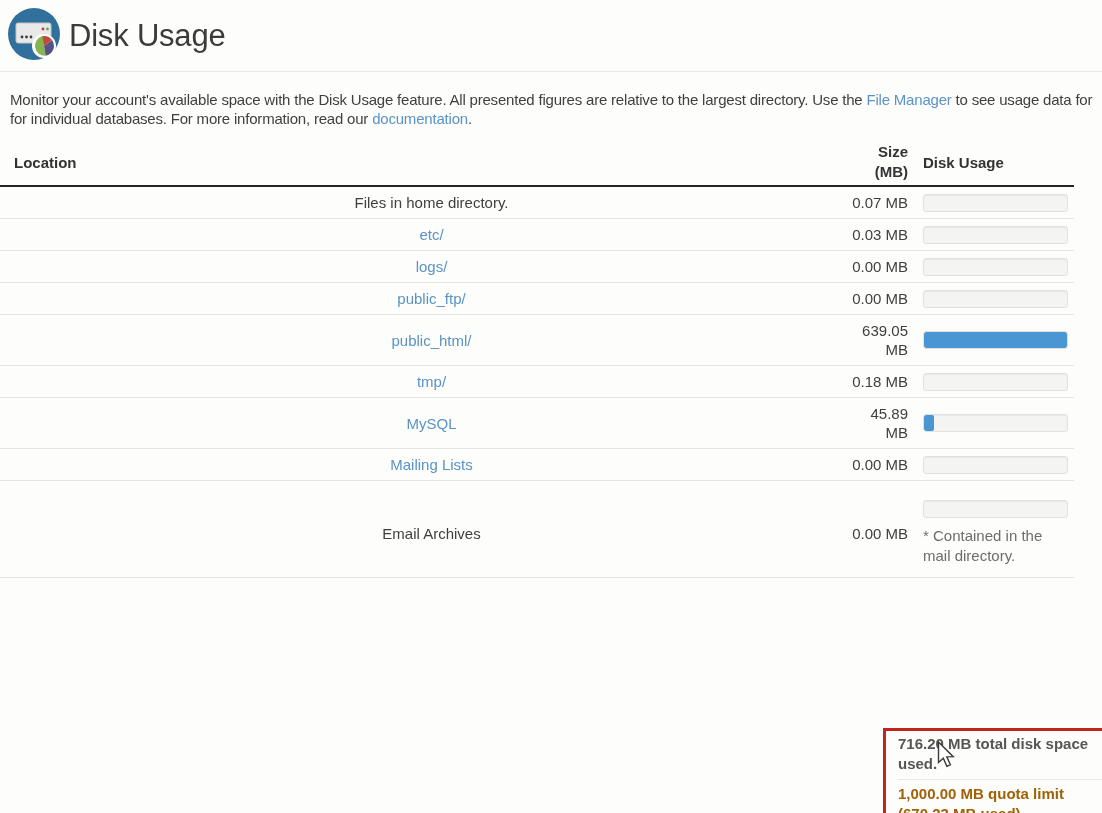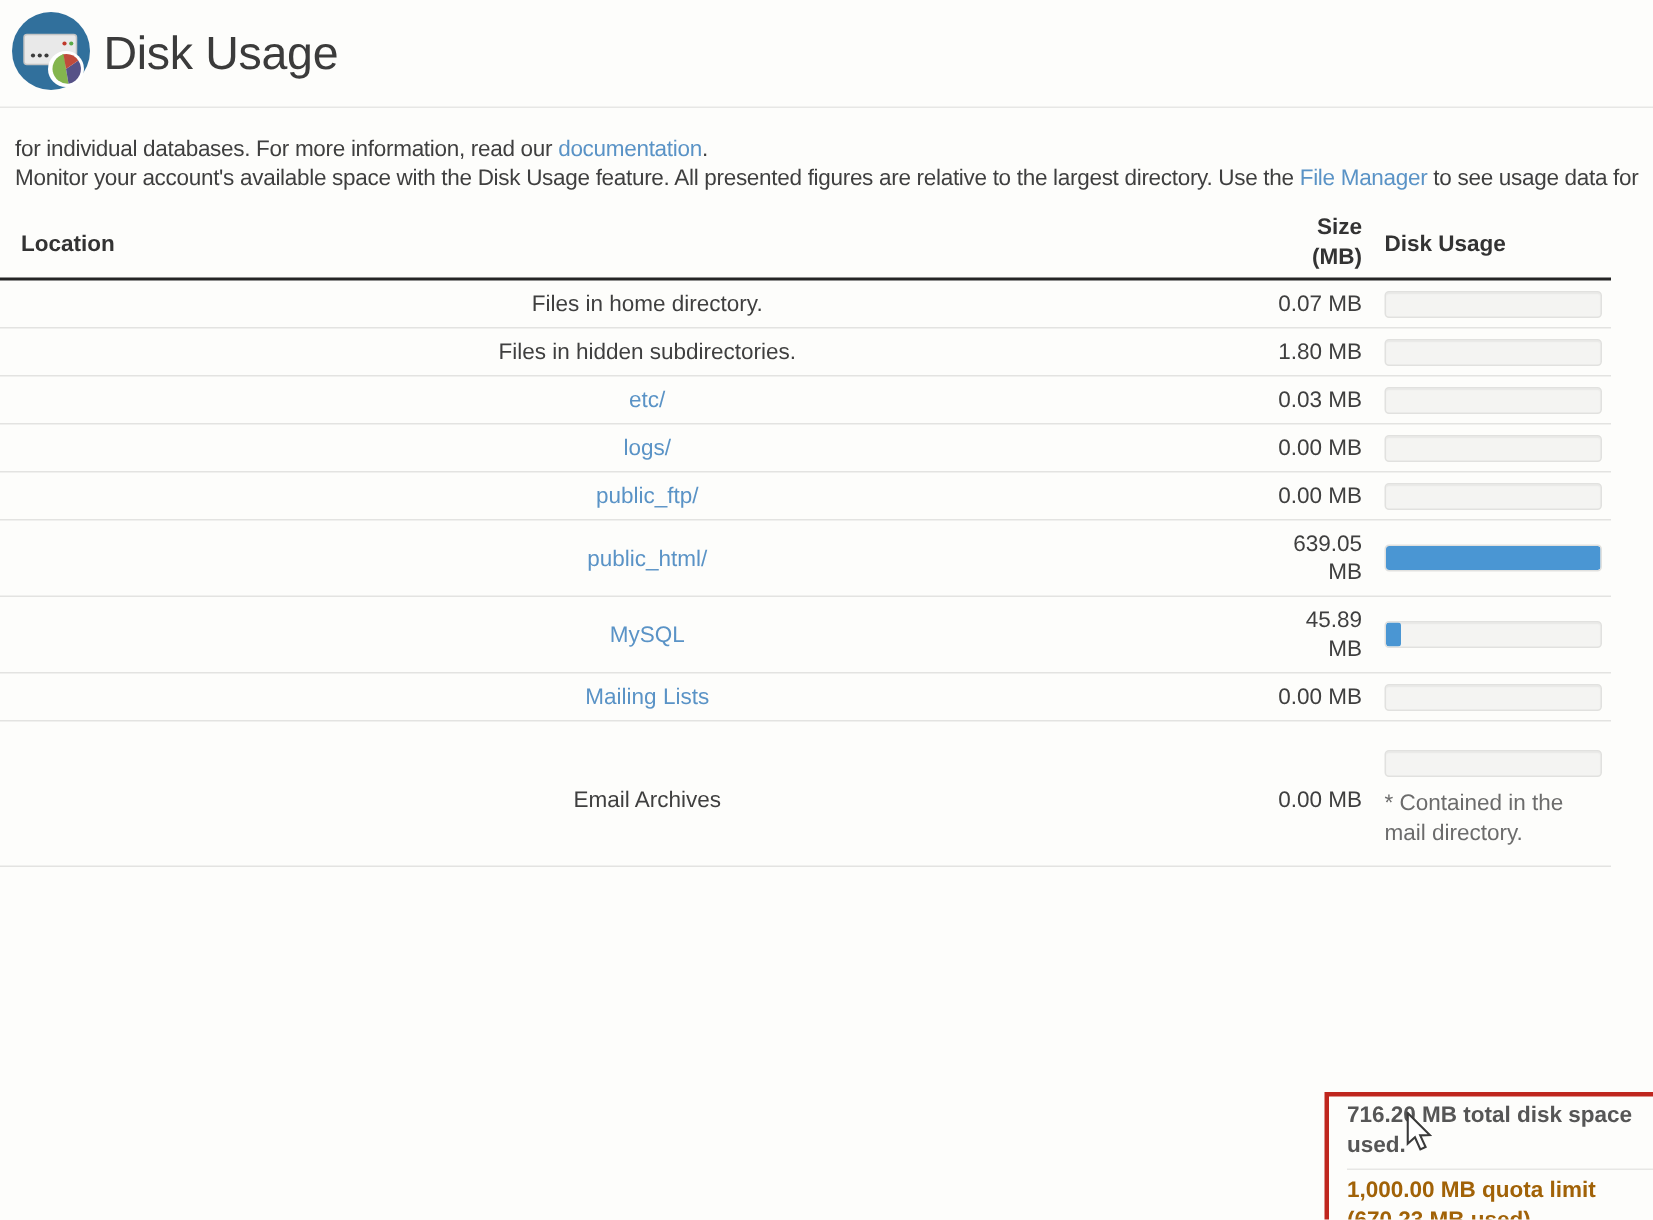--- a/index.html
+++ b/index.html
@@ -96,22 +96,22 @@
         <path d="M36,38 L34.3,28.2 A10,10 0 0 0 37.7,47.8 Z" fill="#84b54e"></path>
         <path d="M36,38 L34.6,28.1 A10,10 0 0 0 33.4,28.3 Z" fill="#84b54e"></path>
         <path d="M36,38 L37.7,47.8 A10,10 0 0 0 44.2,32.3 Z" fill="#565287"></path>
         <path d="M36,38 L44.2,32.3 A10,10 0 0 0 34.3,28.2 Z" fill="#c04b3c"></path>
       </svg>
     </span>
     <h1 class="page-title">Disk Usage</h1>
   </div>
 
   <div class="intro">
+    <div class="line"><span>Monitor your account's available space with the Disk Usage feature. All presented figures are relative to the largest directory. Use the </span><a class="link">File Manager</a><span> to see usage data for</span></div>
     <div class="line"><span>for individual databases. For more information, read our </span><a class="link">documentation</a><span>.</span></div>
-    <div class="line"><span>Monitor your account's available space with the Disk Usage feature. All presented figures are relative to the largest directory. Use the </span><a class="link">File Manager</a><span> to see usage data for</span></div>
   </div>
 
   <table class="usage">
     <colgroup>
         <col class="c-loc">
         <col class="c-size">
         <col class="c-bar">
       </colgroup>
     <thead>
       <tr>
@@ -122,27 +122,20 @@
     </thead>
     <tbody>
         <tr>
           <td class="loc"><span>Files in home directory.</span></td>
           <td class="size">0.07 MB</td>
           <td class="usage-cell">
             <div class="bar-track"></div>
           </td>
         </tr>
         <tr>
-          <td class="loc"><span>Files in hidden subdirectories.</span></td>
-          <td class="size">1.80 MB</td>
-          <td class="usage-cell">
-            <div class="bar-track"></div>
-          </td>
-        </tr>
-        <tr>
           <td class="loc"><a class="link">etc/</a></td>
           <td class="size">0.03 MB</td>
           <td class="usage-cell">
             <div class="bar-track"></div>
           </td>
         </tr>
         <tr>
           <td class="loc"><a class="link">logs/</a></td>
           <td class="size">0.00 MB</td>
           <td class="usage-cell">
@@ -156,20 +149,27 @@
             <div class="bar-track"></div>
           </td>
         </tr>
         <tr>
           <td class="loc"><a class="link">public_html/</a></td>
           <td class="size">639.05 MB</td>
           <td class="usage-cell">
             <div class="bar-track">
               <div class="bar-fill" style="width: 100%;"></div>
             </div>
+          </td>
+        </tr>
+        <tr>
+          <td class="loc"><a class="link">tmp/</a></td>
+          <td class="size">0.18 MB</td>
+          <td class="usage-cell">
+            <div class="bar-track"></div>
           </td>
         </tr>
         <tr>
           <td class="loc"><a class="link">MySQL</a></td>
           <td class="size">45.89 MB</td>
           <td class="usage-cell">
             <div class="bar-track">
               <div class="bar-fill" style="width: 7%;"></div>
             </div>
           </td>

